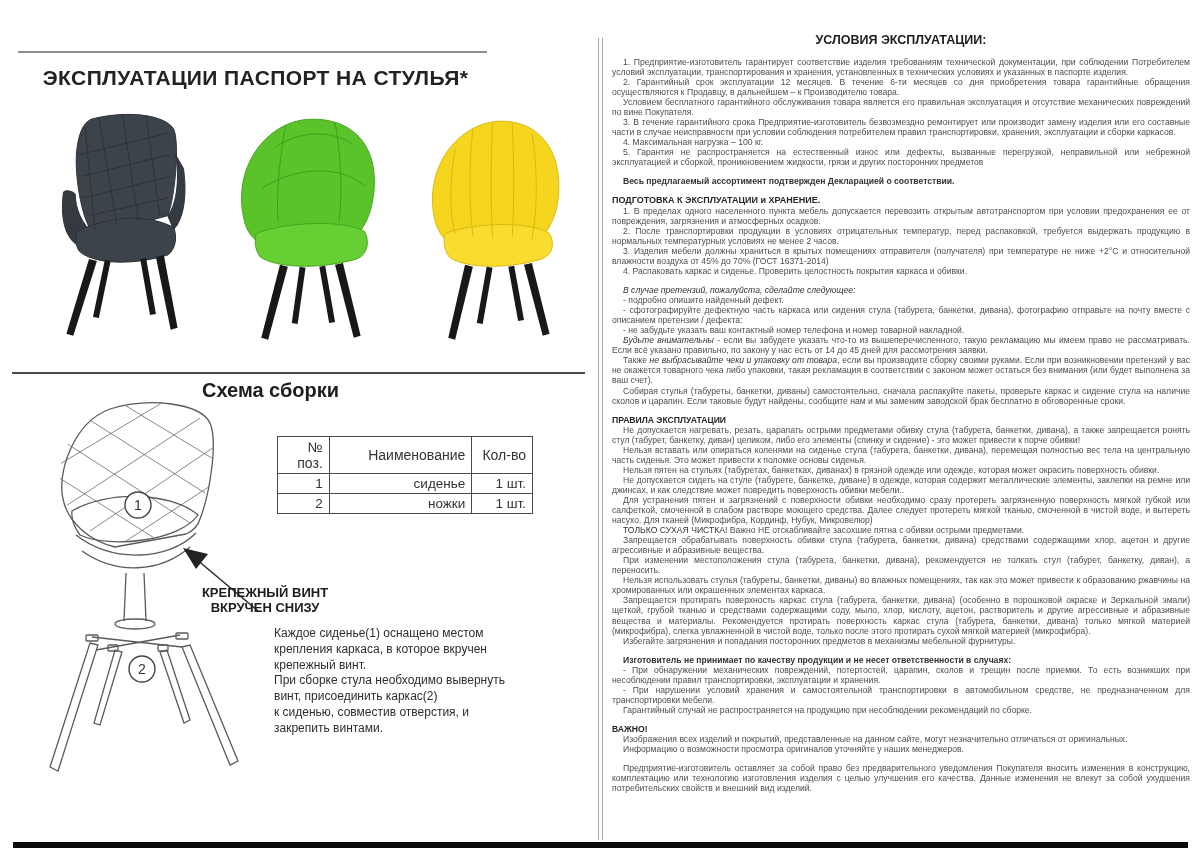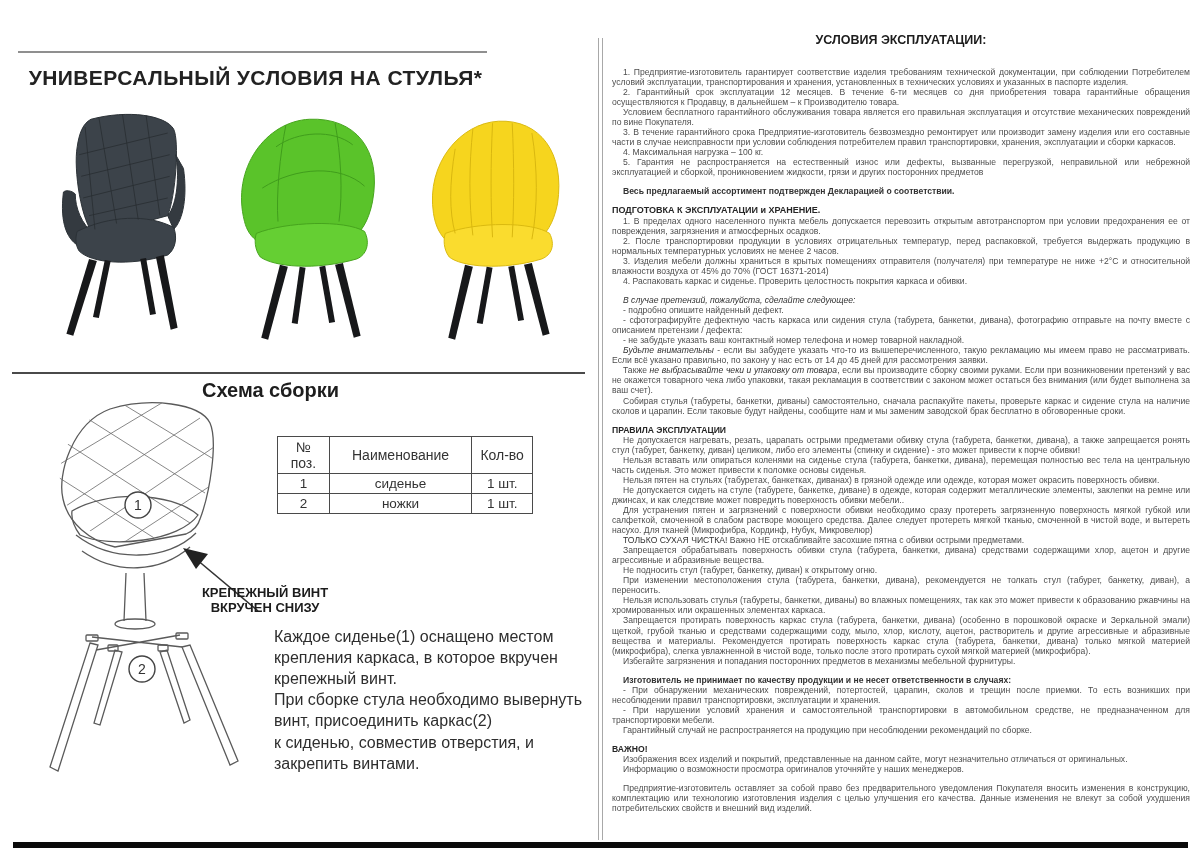--- a/index.html
+++ b/index.html
@@ -14,58 +14,58 @@
   .chairs-row { left:30px; top:100px; width:556px; height:248px;
                 display:flex; justify-content:space-between; align-items:flex-end; }
   .mid-rule   { left:12px; top:372px; width:573px; height:2px; background:#4a4a4a; }
   .scheme-title { left:168px; top:379px; width:205px; text-align:center;
                   font-size:20px; font-weight:bold; color:#1d1d1d; }
   .assembly-svg { left:20px; top:393px; width:265px; height:395px; }
 
   table.parts { left:277px; top:436px; width:256px; border-collapse:collapse;
                 position:absolute; font-size:13.5px; color:#333; }
   table.parts th, table.parts td { border:1.4px solid #4a4a4a; font-weight:normal;
-                text-align:center; padding:2px 6px; }
+                text-align:right; padding:2px 6px; }
   table.parts th { height:25px; font-size:14px; }
   table.parts td { height:19px; }
   .col-pos { width:52px; } .col-name { width:143px; } .col-qty { width:61px;margin-left:48px; }
 
   .screw-label { left:190px; top:585px; width:150px; text-align:center;
                  font-weight:bold; font-size:13px; line-height:1.18; color:#1c1c1c;
                  white-space:pre-line; }
-  .assembly-note { left:274px; top:626px; width:315px; font-size:16px;
+  .assembly-note { left:274px; top:626px; width:315px; font-size:12px;
                    line-height:1.32; color:#2e2e2e; white-space:pre-line; }
 
   
   .v-divider  { left:598px; top:38px; width:5px; height:802px;
                 border-left:1.5px solid #a8a8a8; border-right:1.5px solid #a8a8a8; }
   .bottom-bar { left:13px; top:842px; width:1175px; height:6px; background:#0a0a0a; }
 
   
   .rc { left:612px; top:33px; width:578px; height:800px; overflow:hidden;
         font-size:8.6px; line-height:1.17; color:#4e4e4e; text-align:justify; }
   .rc .blk.p   { text-indent:11px; }
   .rc .blk.gap { margin-top:9px; }
   .rc .h-main  { text-align:center; text-indent:0; font-weight:bold;
-                 font-size:12.5px; color:#1c1c1c; margin-bottom:19px; }
+                 font-size:12.5px; color:#1c1c1c; margin-bottom:9px; }
   .rc .h-center{ text-indent:0; font-weight:bold; color:#262626; }
   .rc .h-left  { font-weight:bold; color:#262626; font-size:9px; }
   .rc .pb      { font-weight:bold; color:#333; }
   .rc span.b   { font-weight:normal; color:#333; }
   .rc span.i   { font-style:italic; }
 
   svg .ln { stroke:#5a5a5a; fill:none; stroke-width:1.3; }
   svg .thin { stroke:#6a6a6a; fill:none; stroke-width:.8; }
   svg text { font-family:"Liberation Sans",sans-serif; }
 </style>
 </head>
 <body>
 
 <div class="abs top-rule"></div>
-<div class="abs page-title">УНИВЕРСАЛЬНЫЙ УСЛОВИЯ НА СТУЛЬЯ*</div>
+<div class="abs page-title">ЭКСПЛУАТАЦИИ ПАСПОРТ НА СТУЛЬЯ*</div>
 
 <div class="abs chairs-row">
 
   <svg width="182" height="244" viewBox="0 0 185 245">
     <g fill="#3c434a" stroke="#2b3136" stroke-width="1">
       <path d="M62,14 C100,4 138,10 146,24 C152,36 148,92 140,112 L66,132 C52,120 44,64 48,42 C50,28 54,18 62,14 Z"></path>
       <path d="M34,88 C30,120 38,138 52,144 L66,132 C52,120 46,104 46,90 C42,86 36,86 34,88 Z" fill="#343a40"></path>
       <path d="M140,112 C150,100 152,70 148,50 L156,64 C160,92 156,116 146,126 Z" fill="#343a40"></path>
       <path d="M48,128 C80,112 120,110 146,124 C150,134 148,146 140,152 C100,164 62,160 50,148 C46,142 46,134 48,128 Z"></path>
     </g>
@@ -223,21 +223,20 @@
     <div class="blk p"><span>Также </span><span class="b i">не выбрасывайте чеки и упаковку от товара</span><span>, если вы производите сборку своими руками. Если при возникновении претензий у вас не окажется товарного чека либо упаковки, такая рекламация в соответствии с законом может остаться без внимания (или будет выполнена за ваш счет).</span></div>
     <div class="blk p"><span>Собирая стулья (табуреты, банкетки, диваны) самостоятельно, сначала распакуйте пакеты, проверьте каркас и сидение стула на наличие сколов и царапин. Если таковые будут найдены, сообщите нам и мы заменим заводской брак бесплатно в обговоренные сроки.</span></div>
     <div class="blk h-center gap"><span>ПРАВИЛА ЭКСПЛУАТАЦИИ</span></div>
     <div class="blk p"><span>Не допускается нагревать, резать, царапать острыми предметами обивку стула (табурета, банкетки, дивана), а также запрещается ронять стул (табурет, банкетку, диван) целиком, либо его элементы (спинку и сидение) - это может привести к порче обивки!</span></div>
     <div class="blk p"><span>Нельзя вставать или опираться коленями на сиденье стула (табурета, банкетки, дивана), перемещая полностью вес тела на центральную часть сиденья. Это может привести к поломке основы сиденья.</span></div>
     <div class="blk p"><span>Нельзя пятен на стульях (табуретах, банкетках, диванах) в грязной одежде или одежде, которая может окрасить поверхность обивки.</span></div>
     <div class="blk p"><span>Не допускается сидеть на стуле (табурете, банкетке, диване) в одежде, которая содержит металлические элементы, заклепки на ремне или джинсах, и как следствие может повредить поверхность обивки мебели..</span></div>
     <div class="blk p"><span>Для устранения пятен и загрязнений с поверхности обивки необходимо сразу протереть загрязненную поверхность мягкой губкой или салфеткой, смоченной в слабом растворе моющего средства. Далее следует протереть мягкой тканью, смоченной в чистой воде, и вытереть насухо. Для тканей (Микрофибра, Кординф, Нубук, Микровелюр)</span></div>
     <div class="blk p"><span class="b">ТОЛЬКО СУХАЯ ЧИСТКА!</span><span> Важно НЕ отскабливайте засохшие пятна с обивки острыми предметами.</span></div>
     <div class="blk p"><span>Запрещается обрабатывать поверхность обивки стула (табурета, банкетки, дивана) средствами содержащими хлор, ацетон и другие агрессивные и абразивные вещества.</span></div>
-    <div class="blk p"><span>Не подносить стул (табурет, банкетку, диван) к открытому огню.</span></div>
     <div class="blk p"><span>При изменении местоположения стула (табурета, банкетки, дивана), рекомендуется не толкать стул (табурет, банкетку, диван), а переносить.</span></div>
     <div class="blk p"><span>Нельзя использовать стулья (табуреты, банкетки, диваны) во влажных помещениях, так как это может привести к образованию ржавчины на хромированных или окрашенных элементах каркаса.</span></div>
     <div class="blk p"><span>Запрещается протирать поверхность каркас стула (табурета, банкетки, дивана) (особенно в порошковой окраске и Зеркальной эмали) щеткой, грубой тканью и средствами содержащими соду, мыло, хлор, кислоту, ацетон, растворитель и другие агрессивные и абразивные вещества и материалы. Рекомендуется протирать поверхность каркас стула (табурета, банкетки, дивана) только мягкой материей (микрофибра), слегка увлажненной в чистой воде, только после этого протирать сухой мягкой материей (микрофибра).</span></div>
     <div class="blk p"><span>Избегайте загрязнения и попадания посторонних предметов в механизмы мебельной фурнитуры.</span></div>
     <div class="blk p pb gap"><span>Изготовитель не принимает  по качеству продукции и не несет ответственности в случаях:</span></div>
     <div class="blk p"><span>- При обнаружении  механических повреждений, потертостей, царапин, сколов и трещин после приемки. То есть возникших при несоблюдении правил транспортировки,  эксплуатации и хранения.</span></div>
     <div class="blk p"><span>- При нарушении условий хранения и самостоятельной транспортировки в автомобильном средстве, не предназначенном для транспортировки мебели.</span></div>
     <div class="blk p"><span>Гарантийный случай не распространяется на продукцию при несоблюдении рекомендаций по сборке.</span></div>
     <div class="blk h-center gap"><span>ВАЖНО!</span></div>
     <div class="blk p"><span>Изображения всех изделий и покрытий, представленные на данном сайте, могут незначительно отличаться от оригинальных.</span></div>

